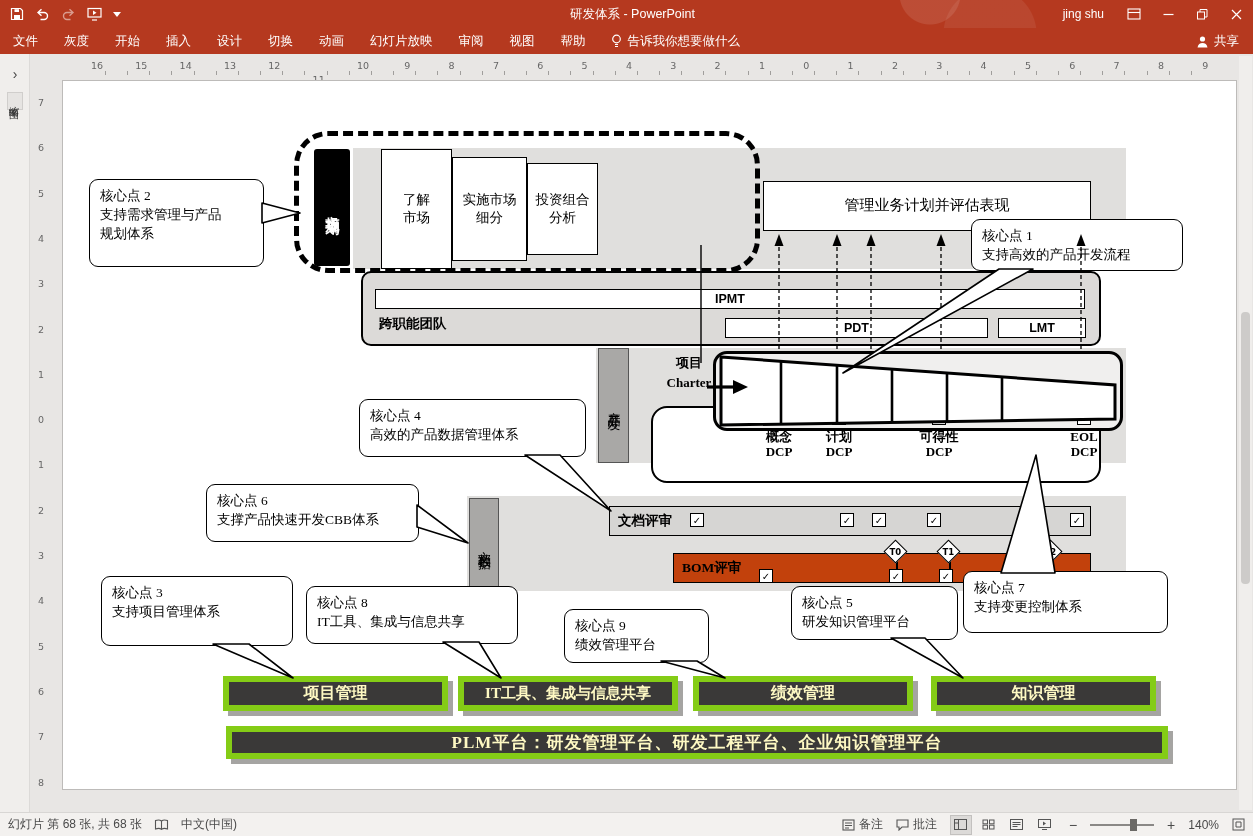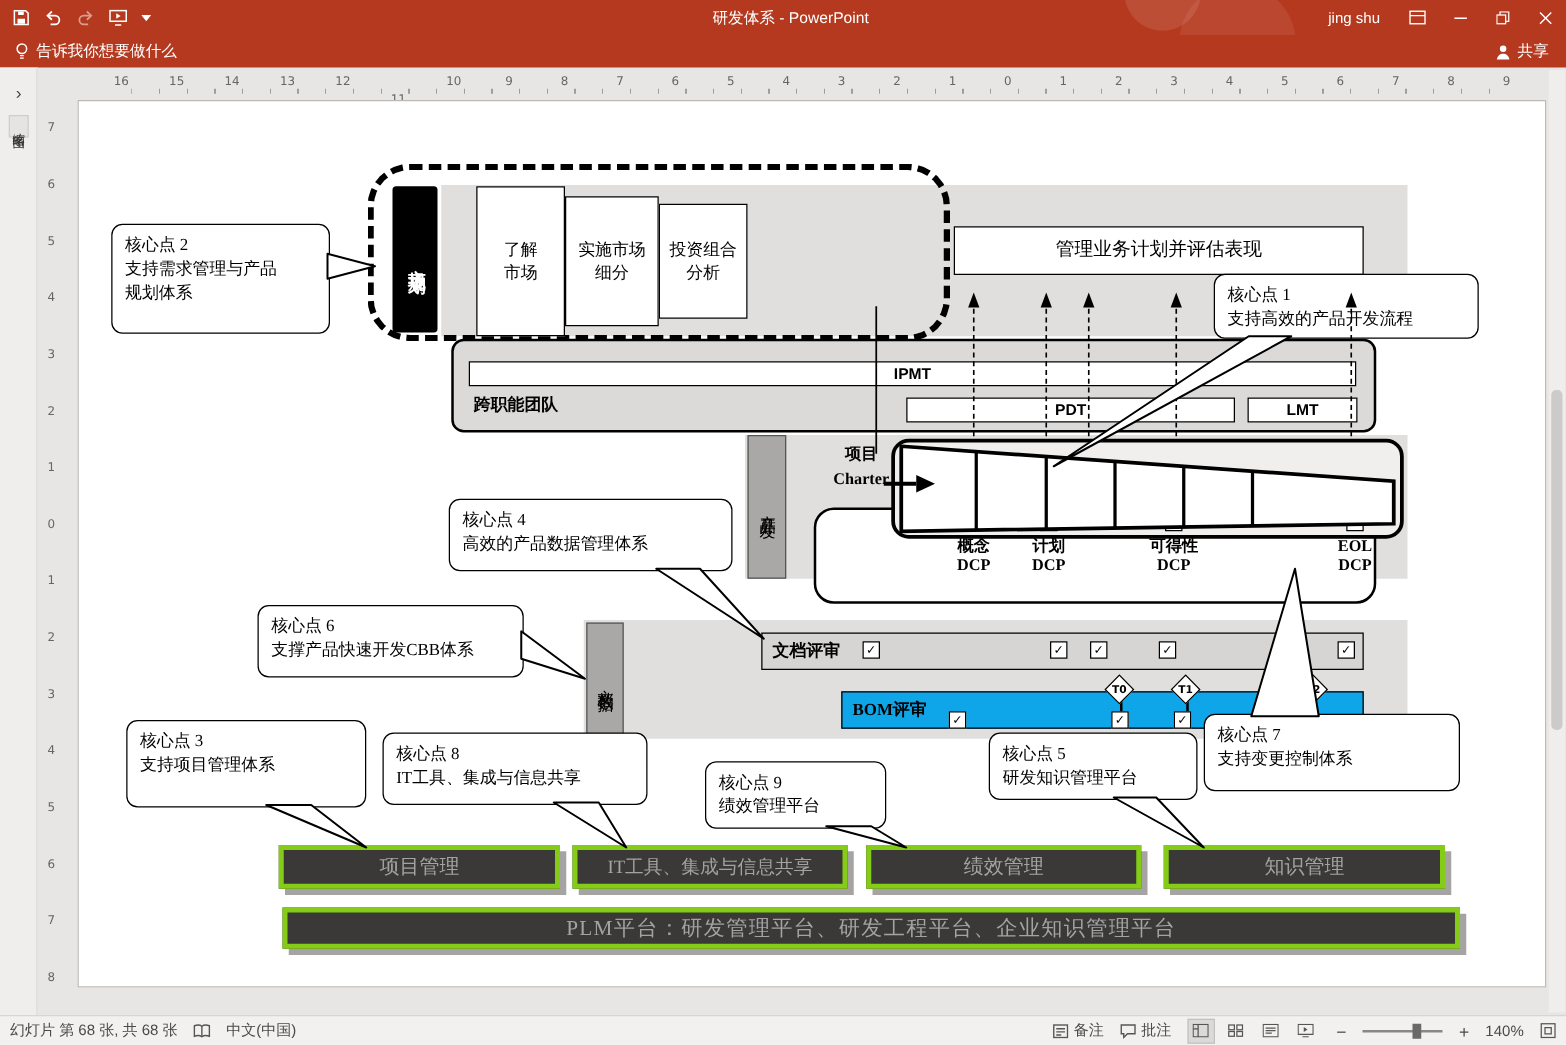--- a/index.html
+++ b/index.html
@@ -70,22 +70,22 @@
   .stagelabel{position:absolute;font-weight:bold;font-size:12.5px;text-align:center}
   .charter{position:absolute;text-align:center;font-weight:bold;font-size:13px;line-height:1.5}
   .cb{position:absolute;width:14px;height:14px;border:1.8px solid #000;background:#fff;display:flex;align-items:center;justify-content:center}
   .cb i{font:bold 10px "DejaVu Sans",sans-serif;font-style:normal}
   .dcplabel{position:absolute;text-align:center;font-weight:bold;font-size:13px;line-height:1.15;width:70px}
   .reviewbar{position:absolute;border:1.6px solid #000;display:flex;align-items:center;font-weight:bold;font-size:13.5px}
   .gateline{position:absolute;width:2px;background:#000}
   .gate{position:absolute;width:17px;height:17px;background:#fff;border:1.6px solid #000;transform:rotate(45deg);
     display:flex;align-items:center;justify-content:center}
   .gate span{transform:rotate(-45deg);font:bold 8.5px "DejaVu Sans",sans-serif}
-  .darkbar{position:absolute;background:#3a3938;color:#a3a3a3;border:4px solid #84cc16;box-shadow:5px 5px 0 #a5a4a2;
-    display:flex;align-items:center;justify-content:center;font-weight:normal}
+  .darkbar{position:absolute;background:#3a3938;color:#fef9c3;border:6px solid #84cc16;box-shadow:5px 5px 0 #a5a4a2;
+    display:flex;align-items:center;justify-content:center;font-weight:bold}
   .callout{position:absolute;background:#fff;border:1.6px solid #000;border-radius:9px;padding:7px 10px;
     font-size:13.5px;line-height:1.4;z-index:40}
   .c-body{white-space:pre-line}
   .overlay{position:absolute;left:0;top:0;z-index:60;pointer-events:none}
   .fsvg{position:absolute;z-index:5}
 </style>
 </head>
 <body>
 
 <div class="app">
@@ -146,20 +146,33 @@
         </span>
       <span class="winbtn">
           <svg width="11" height="11" viewBox="0 0 11 11">
             <path d="M1 1l9 9M10 1l-9 9" stroke="#fff" stroke-width="1.2"></path>
           </svg>
         </span>
     </div>
   </div>
 
   <div class="ribbon">
+    <div class="tabs">
+        <span class="rtab">文件</span>
+        <span class="rtab">灰度</span>
+        <span class="rtab">开始</span>
+        <span class="rtab">插入</span>
+        <span class="rtab">设计</span>
+        <span class="rtab">切换</span>
+        <span class="rtab">动画</span>
+        <span class="rtab">幻灯片放映</span>
+        <span class="rtab">审阅</span>
+        <span class="rtab">视图</span>
+        <span class="rtab">帮助</span>
+      </div>
     <div class="tellme">
       <svg width="11" height="14" viewBox="0 0 11 14">
           <circle cx="5.5" cy="5" r="3.8" fill="none" stroke="#fff" stroke-width="1.2"></circle>
           <path d="M4 10.5h3M4 12.5h3" stroke="#fff" stroke-width="1.1"></path>
         </svg>
       <span>告诉我你想要做什么</span>
     </div>
     <div class="share">
       <svg width="13" height="13" viewBox="0 0 13 13">
           <circle cx="6.5" cy="4" r="2.6" fill="#fff"></circle>
@@ -234,21 +247,21 @@
       <span class="vtext">市场规划</span>
     </div>
 
     <div class="sbox" style="left:318px;top:68px;width:71px;height:120px">了解
 市场</div>
     <div class="sbox" style="left:389px;top:76px;width:75px;height:104px">实施市场
 细分</div>
     <div class="sbox" style="left:464px;top:82px;width:71px;height:92px">投资组合
 分析</div>
 
-    <div class="sbox" style="left:700px;top:100px;width:328px;height:39px;font-size:15px">管理业务计划并评估表现</div>
+    <div class="sbox" style="left:700px;top:100px;width:328px;height:50px;font-size:15px">管理业务计划并评估表现</div>
 
     <div class="teambox" style="left:298px;top:190px;width:740px;height:75px">
       <div class="wbar" style="left:12px;top:16px;width:710px;height:20px">IPMT</div>
       <div class="teamlabel" style="left:16px;top:42px">跨职能团队</div>
       <div class="wbar" style="left:362px;top:45px;width:263px;height:20px">PDT</div>
       <div class="wbar" style="left:635px;top:45px;width:88px;height:20px">LMT</div>
     </div>
 
     <div class="panel" style="left:533px;top:267px;width:530px;height:115px"></div>
     <div class="graybox" style="left:535px;top:267px;width:31px;height:115px">
@@ -323,21 +336,21 @@
           <i>✓</i>
         </span>
       <span class="cb" style="left:317px;top:6px">
           <i>✓</i>
         </span>
       <span class="cb" style="left:460px;top:6px">
           <i>✓</i>
         </span>
     </div>
 
-    <div class="reviewbar" style="left:610px;top:472px;width:418px;height:30px;background:#0ea5e9">
+    <div class="reviewbar" style="left:610px;top:472px;width:418px;height:30px;background:#c2410c">
       <span style="margin-left:8px">BOM评审</span>
       <span class="gateline" style="left:222px;top:0;height:28px"></span>
       <span class="gateline" style="left:275px;top:0;height:28px"></span>
       <span class="gateline" style="left:377px;top:0;height:28px"></span>
     </div>
     <span class="cb" style="left:696px;top:488px">
         <i>✓</i>
       </span>
     <span class="cb" style="left:826px;top:488px">
         <i>✓</i>

